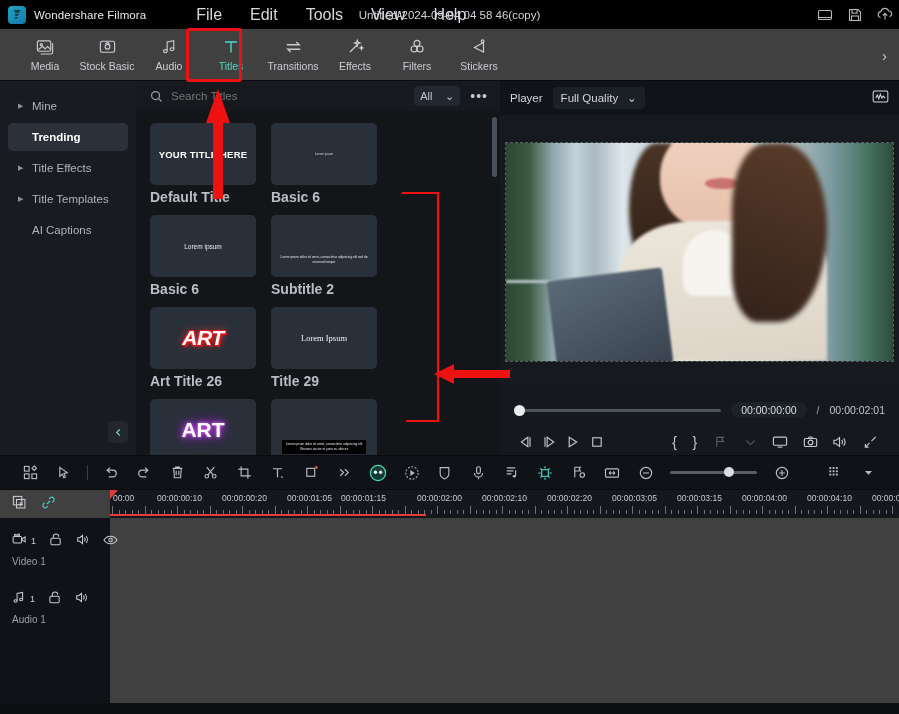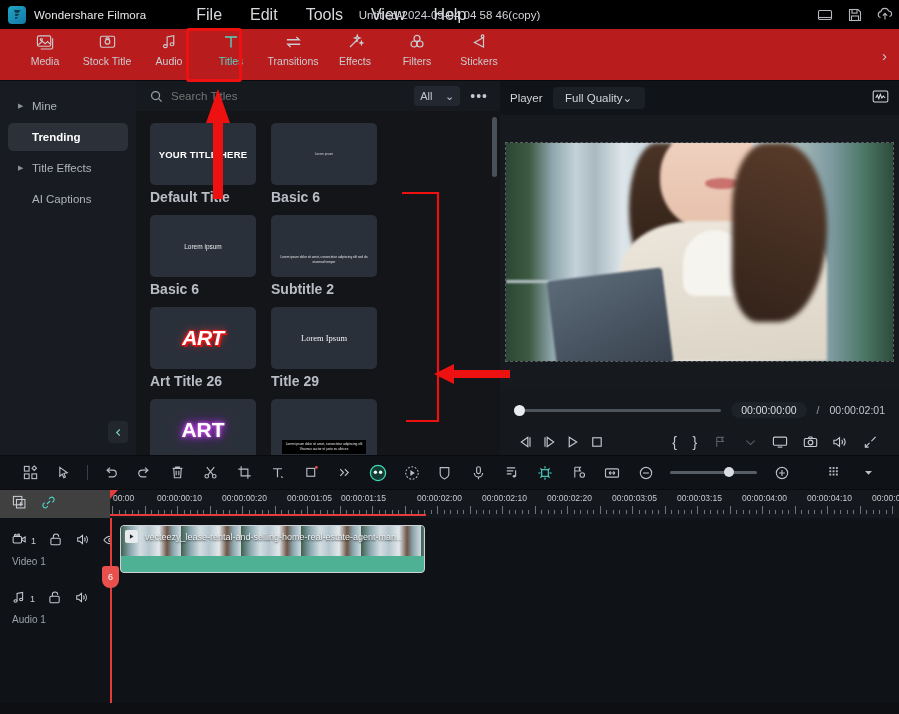--- a/index.html
+++ b/index.html
@@ -31,22 +31,22 @@
   }
   .doc-title {
     position: absolute; left: 50%; transform: translateX(-50%);
     font-size: 11.5px; color: #cfd2d8; white-space: nowrap;
   }
   .tb-right { position: absolute; right: 6px; display: flex; gap: 14px; align-items: center; }
   .tb-ico { width: 16px; height: 16px; opacity: .85; }
 
   
   .toptabs {
-    height: 52px; background: #b91c1c; border-bottom: 1px solid #090b0e;
-    display: flex; align-items: flex-start; padding-left: 14px; position: relative;
+    height: 52px; background: #404040; border-bottom: 1px solid #090b0e;
+    display: flex; align-items: center; padding-left: 14px; position: relative;
   }
   .ttab {
     width: 62px; display: flex; flex-direction: column; align-items: center;
     gap: 3px; padding: 3px 0; cursor: default; border-radius: 4px;
   }
   .ttab .ic { height: 20px; display: flex; align-items: center; justify-content: center; }
   .ttab .lb { font-size: 10.5px; color: #c9ccd2; white-space: nowrap; }
   .ttab.active .lb { color: #4fd6c8; }
   .ttab-chev {
     position: absolute; right: 12px; top: 50%; transform: translateY(-50%);
@@ -139,21 +139,21 @@
 
   
   .anno { position: absolute; z-index: 40; pointer-events: none; }
 
   
   .player { width: 399px; height: 374px; background: #101318; display: flex; flex-direction: column; }
   .player-head { height: 34px; display: flex; align-items: center; padding: 0 10px; gap: 10px; }
   .player-head .pl-lbl { font-size: 11.5px; color: #d2d5da; }
   .qual-sel {
     width: 92px; height: 22px; background: #1b1f26; border-radius: 4px;
-    display: flex; align-items: center; justify-content: center;
+    display: flex; align-items: center; justify-content: space-between;
     padding: 0 8px; font-size: 11.5px; color: #d2d5da;
   }
   .pl-right-ico { margin-left: auto; }
 
   .stage { flex: 1; background: #16191e; display: flex; align-items: center; justify-content: center; position: relative; }
   .video-frame {
     width: 387px; height: 218px; position: relative;
     outline: 1px dashed rgba(255,255,255,.3);
     background:
       radial-gradient(ellipse 70px 110px at 62% 42%, rgba(70,44,32,.95) 0%, rgba(70,44,32,0) 72%),
@@ -316,21 +316,21 @@
       <span class="lb">Media</span>
     </div>
     <div class="ttab">
       <span class="ic">
         <svg width="19" height="18" viewBox="0 0 20 18" fill="none" stroke="#c9ccd2" stroke-width="1.2">
             <rect x="2.5" y="3" width="15" height="11.5" rx="1.8"></rect>
             <circle cx="10" cy="8.8" r="2.5"></circle>
             <path d="M7.8 6.3 9 4.6h2l1.2 1.7"></path>
           </svg>
       </span>
-      <span class="lb">Stock Title</span>
+      <span class="lb">Stock Basic</span>
     </div>
     <div class="ttab">
       <span class="ic">
         <svg width="17" height="18" viewBox="0 0 18 18" fill="none" stroke="#c9ccd2" stroke-width="1.2">
             <path d="M6.5 13V3.6l7-1.3V11"></path>
             <ellipse cx="4.6" cy="13.4" rx="2" ry="1.6"></ellipse>
             <ellipse cx="11.6" cy="11.4" rx="2" ry="1.6"></ellipse>
           </svg>
       </span>
       <span class="lb">Audio</span>
@@ -390,20 +390,24 @@
         <div class="cat">
           <span class="arr">▶</span>
           <span class="nm">Mine</span>
         </div>
         <div class="cat sel noarr">
           <span class="nm">Trending</span>
         </div>
         <div class="cat">
           <span class="arr">▶</span>
           <span class="nm">Title Effects</span>
+        </div>
+        <div class="cat">
+          <span class="arr">▶</span>
+          <span class="nm">Title Templates</span>
         </div>
         <div class="cat noarr">
           <span class="nm">AI Captions</span>
         </div>
         <div class="collapse-btn">
           <svg width="9" height="9" viewBox="0 0 10 10" fill="none" stroke="#7fd4c8" stroke-width="1.3">
               <path d="M6.5 1.5 3 5l3.5 3.5"></path>
             </svg>
         </div>
       </div>
@@ -958,28 +962,15 @@
               <svg width="14" height="13" viewBox="0 0 15 14" fill="none" stroke="#c8ccd2" stroke-width="1.1">
                   <path d="M1.8 5h2.2L7 2.6v8.8L4 9H1.8z"></path>
                   <path d="M9 5a3 3 0 0 1 0 4M10.8 3.4a5.2 5.2 0 0 1 0 7.2"></path>
                 </svg>
             </span>
           </div>
           <div class="trk-name">Audio 1</div>
         </div>
       </div>
 
-      <div class="tl-tracks">
-        <div class="clip">
-          <div class="clip-strip"></div>
-          <div class="clip-play">
-            <svg width="7" height="7" viewBox="0 0 8 8" fill="#1b1f26">
-                <path d="M2.2 1.4 6.2 4 2.2 6.6z"></path>
-              </svg>
-          </div>
-          <div class="clip-name">vecteezy_lease-rental-and-selling-home-real-estate-agent-man..</div>
-        </div>
-        <div class="playhead-line"></div>
-        <div class="playhead-badge">6</div>
-      </div>
     </div>
   </div>
 </div>
 
 </body></html>

